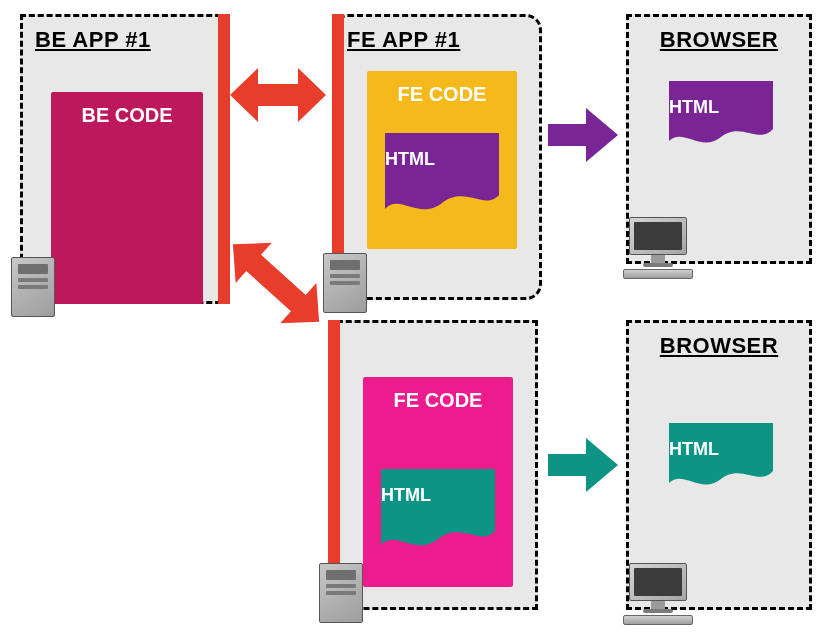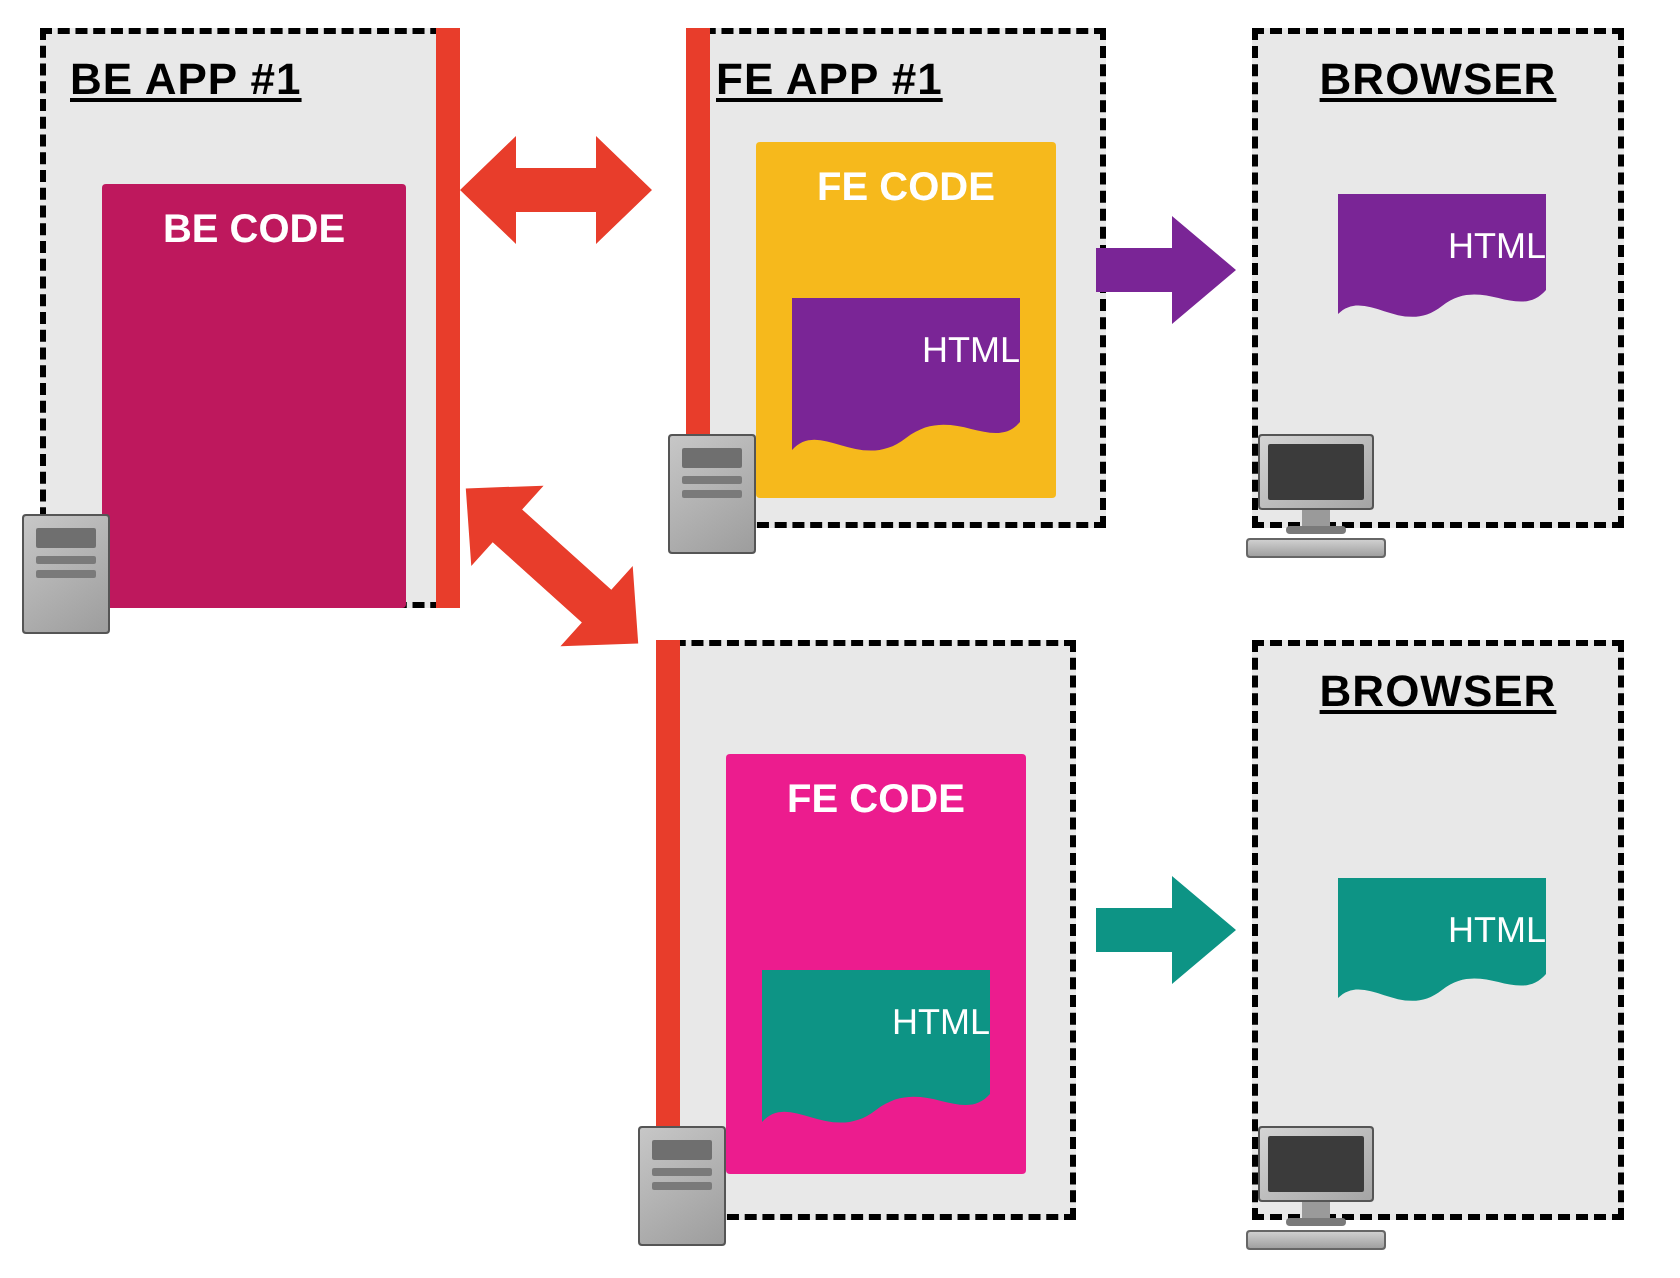--- a/index.html
+++ b/index.html
@@ -115,24 +115,23 @@
     left: 0; top: 52px;
     width: 70px; height: 10px;
     background: linear-gradient(180deg,#cfcfcf,#a0a0a0);
     border: 1px solid #666;
     border-radius: 2px;
   }
   
   .htmlshape {
     position: absolute;
     color: #fff;
-    font-weight: 400;
+    font-weight: 700;
     font-size: 18px;
-    text-align: right;
-    margin-top: 16px;
+    text-align: left;
   }
   .htmlshape svg { display: block; }
   .htmlshape .txt {
     position: absolute;
     left: 0; right: 0;
     top: 16px;
   }
   
   .arrow-svg {
     position: absolute;
@@ -145,21 +144,21 @@
   <div class="title">BE APP #1</div>
   <div class="stripe" style="right:-3px;background:#e83d2b;top:-3px;bottom:-3px;"></div>
   <div class="codeblock" style="left:28px;top:75px;width:152px;height:212px;background:#be185d;">
     <div class="label">BE CODE</div>
   </div>
   <div class="server" style="left:-12px;bottom:-20px;">
     <div class="tower"></div>
   </div>
 </div>
 
-<div class="box" style="left:343px;top:14px;width:210px;height:250px;">
+<div class="box" style="left:332px;top:14px;width:210px;height:286px;border-radius:16px;">
   <div class="title">FE APP #1</div>
   <div class="stripe" style="left:-3px;background:#e83d2b;top:-3px;bottom:-3px;"></div>
   <div class="codeblock" style="left:32px;top:54px;width:150px;height:178px;background:#f6b91c;">
     <div class="label">FE CODE</div>
     <div class="htmlshape" style="left:18px;top:62px;width:114px;height:100px;">
       <svg width="114" height="100" viewBox="0 0 114 100">
         <path d="M0,0 H114 V62 C100,78 80,52 57,70 C34,88 14,60 0,76 Z" fill="#7a2596"></path>
       </svg>
       <div class="txt">HTML</div>
     </div>

